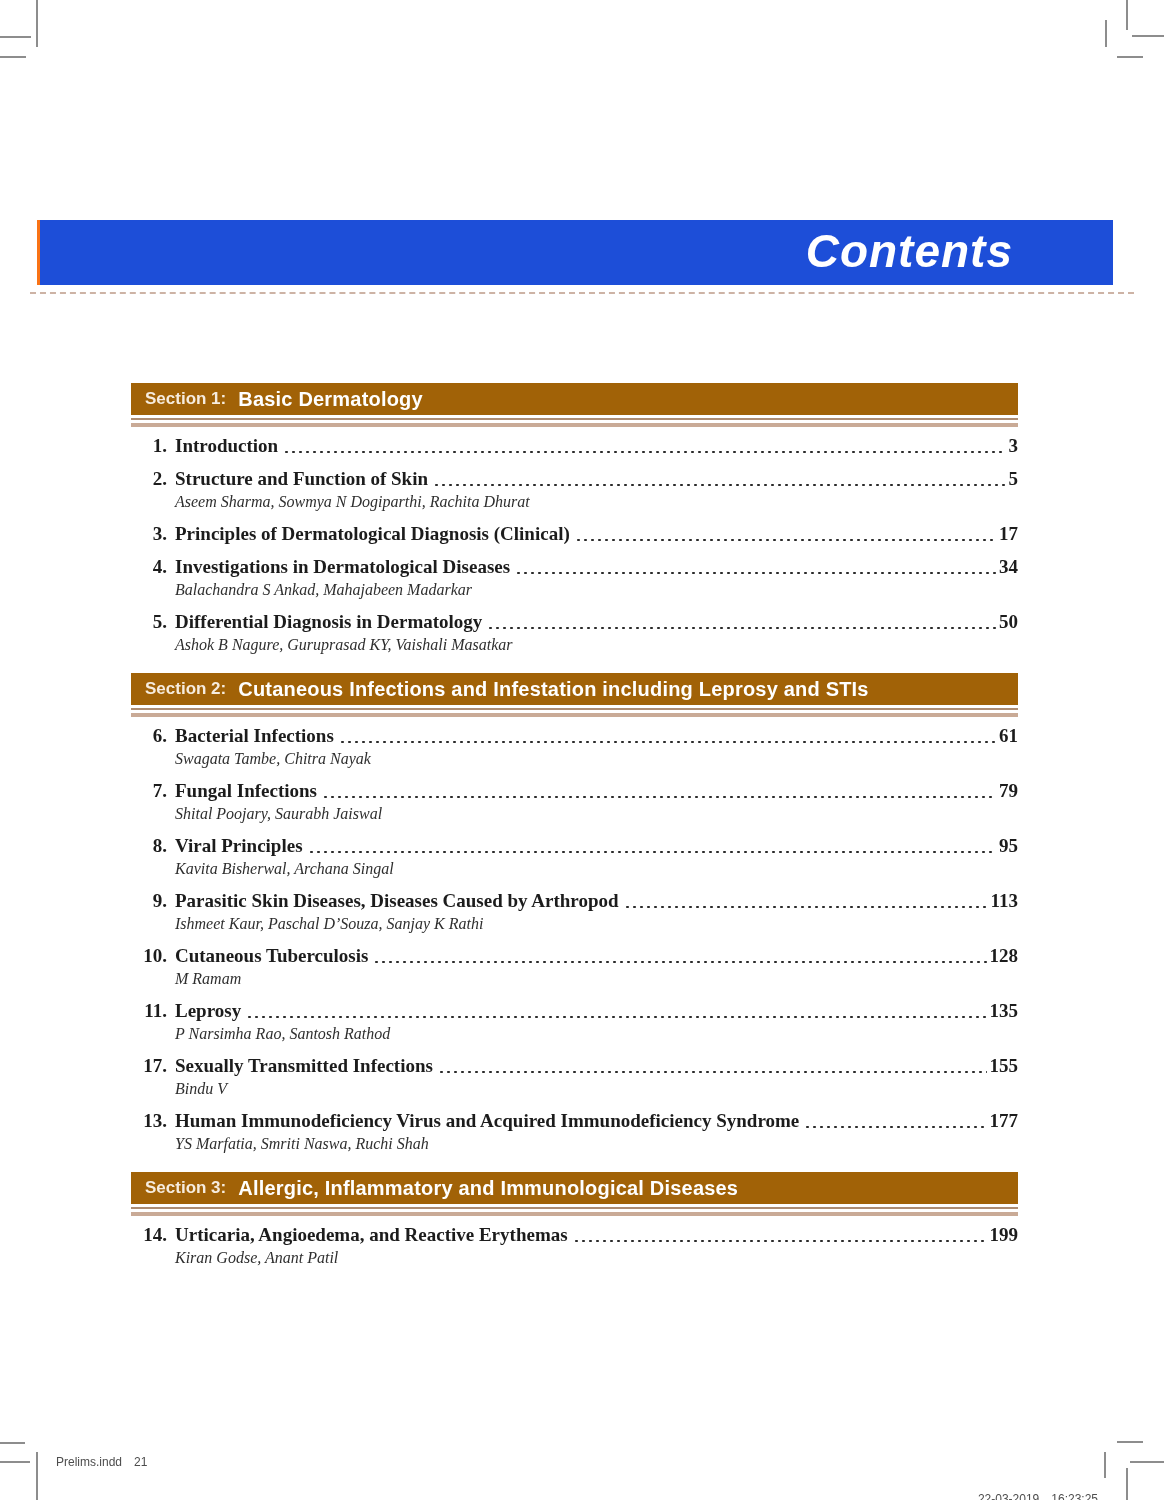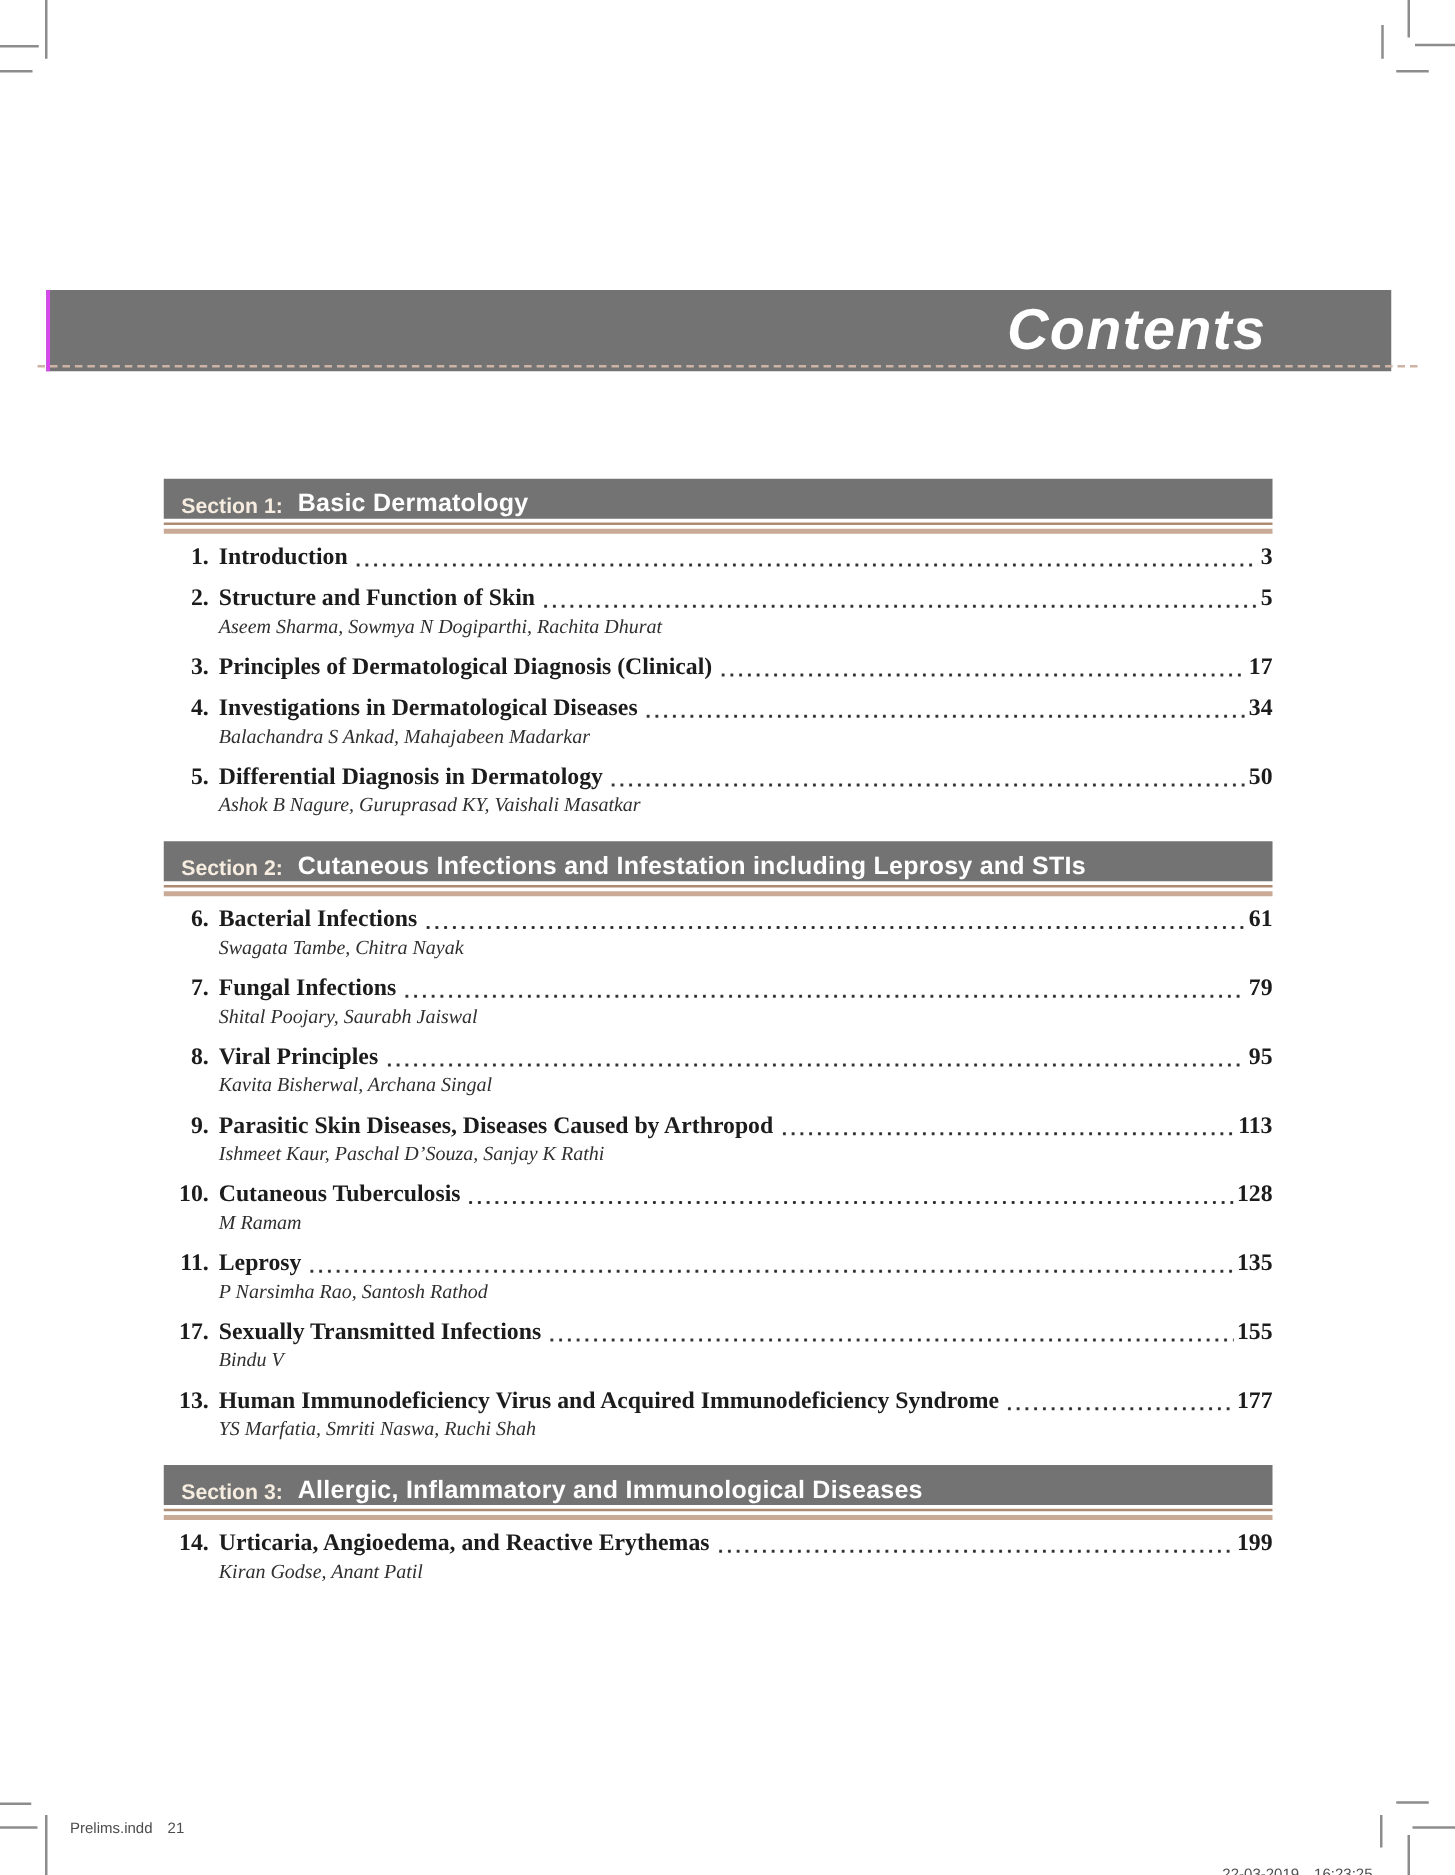--- a/index.html
+++ b/index.html
@@ -8,36 +8,36 @@
     width:1164px;height:1500px;
     overflow:hidden;
     font-family:"Liberation Serif", serif;
     color:#1c1c1c;
   }
   
   .crop{position:absolute;background:#8d8d8d;}
   
   .contents-banner{
     position:absolute;left:37px;top:220px;width:1076px;height:65px;
-    background:#737373;border-left:3px solid #d946ef;box-sizing:border-box;margin-top:12px;
+    background:#1d4ed8;border-left:3px solid #f97316;box-sizing:border-box;
   }
   .contents-banner .title{
     display:block;line-height:63px;text-align:right;padding-right:100px;
     font-family:"Liberation Sans", sans-serif;font-weight:bold;font-style:italic;
     font-size:46px;color:#ffffff;letter-spacing:1px;
   }
   .top-dash{
     position:absolute;left:30px;top:292px;width:1104px;height:0;
     border-top:2px dashed #cdb3a5;
   }
   
   .toc{position:absolute;left:131px;top:383px;width:887px;}
   .section + .section{margin-top:18px;}
   .section-banner{
-    height:32px;background:#737373;display:flex;align-items:flex-end;
+    height:32px;background:#a16207;display:flex;align-items:center;
     padding-left:14px;box-sizing:border-box;
   }
   .section-label{
     font-family:"Liberation Sans", sans-serif;font-weight:bold;
     font-size:17px;color:#f6ecdf;margin-right:12px;white-space:nowrap;
   }
   .section-title{
     font-family:"Liberation Sans", sans-serif;font-weight:bold;
     font-size:20px;color:#ffffff;white-space:nowrap;letter-spacing:0.2px;
   }

